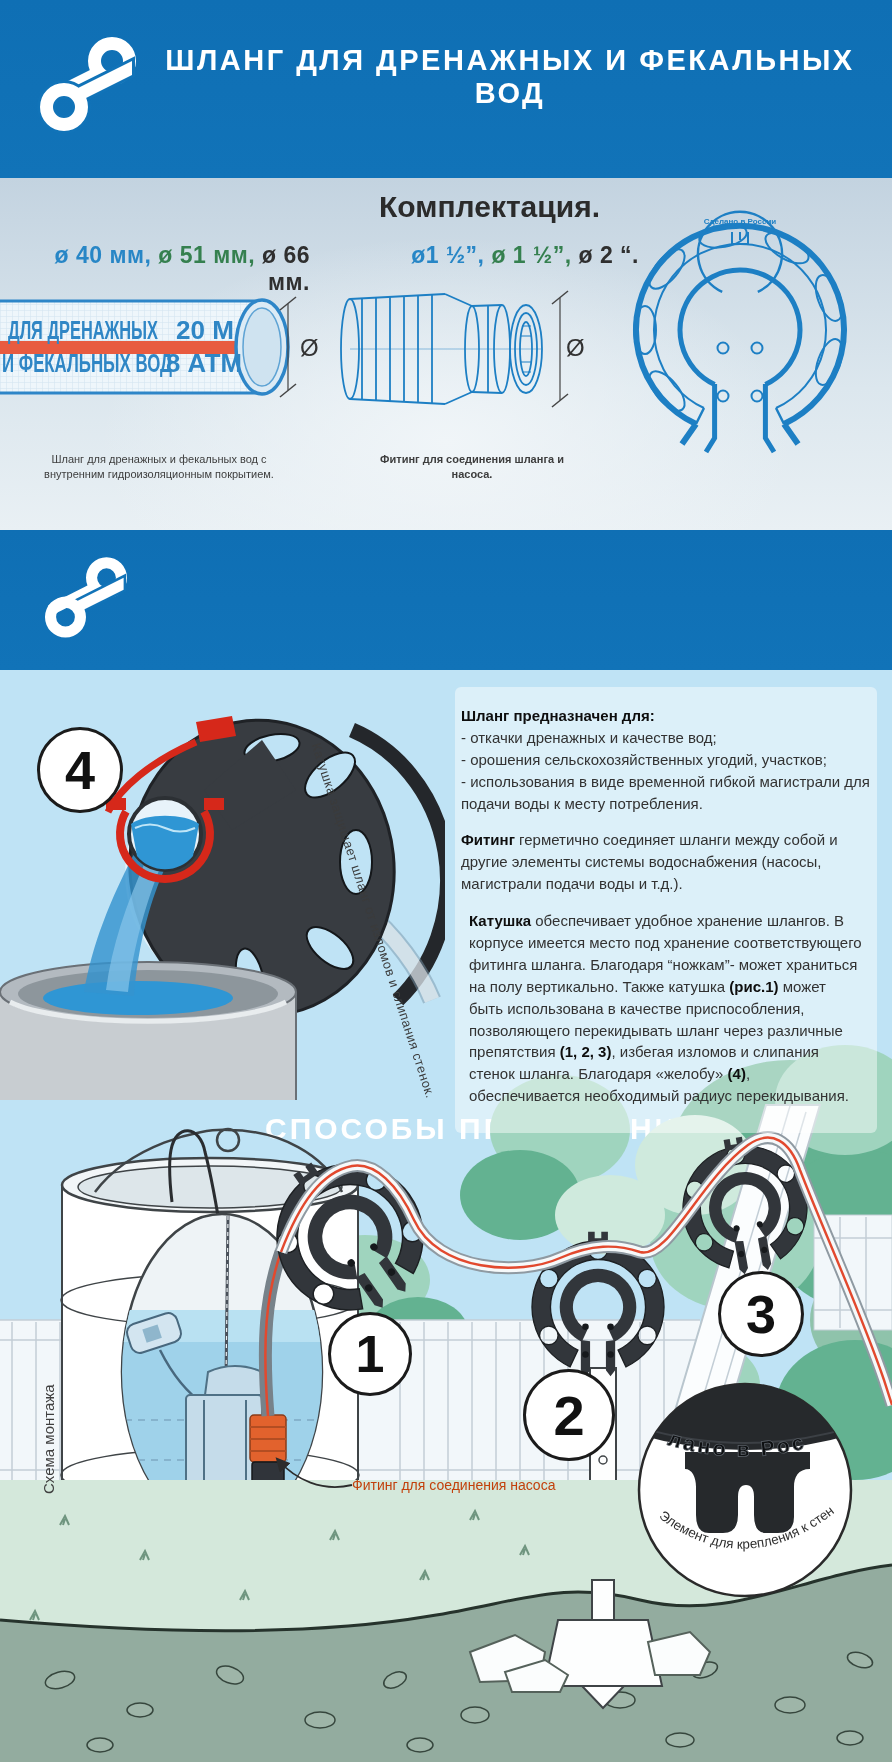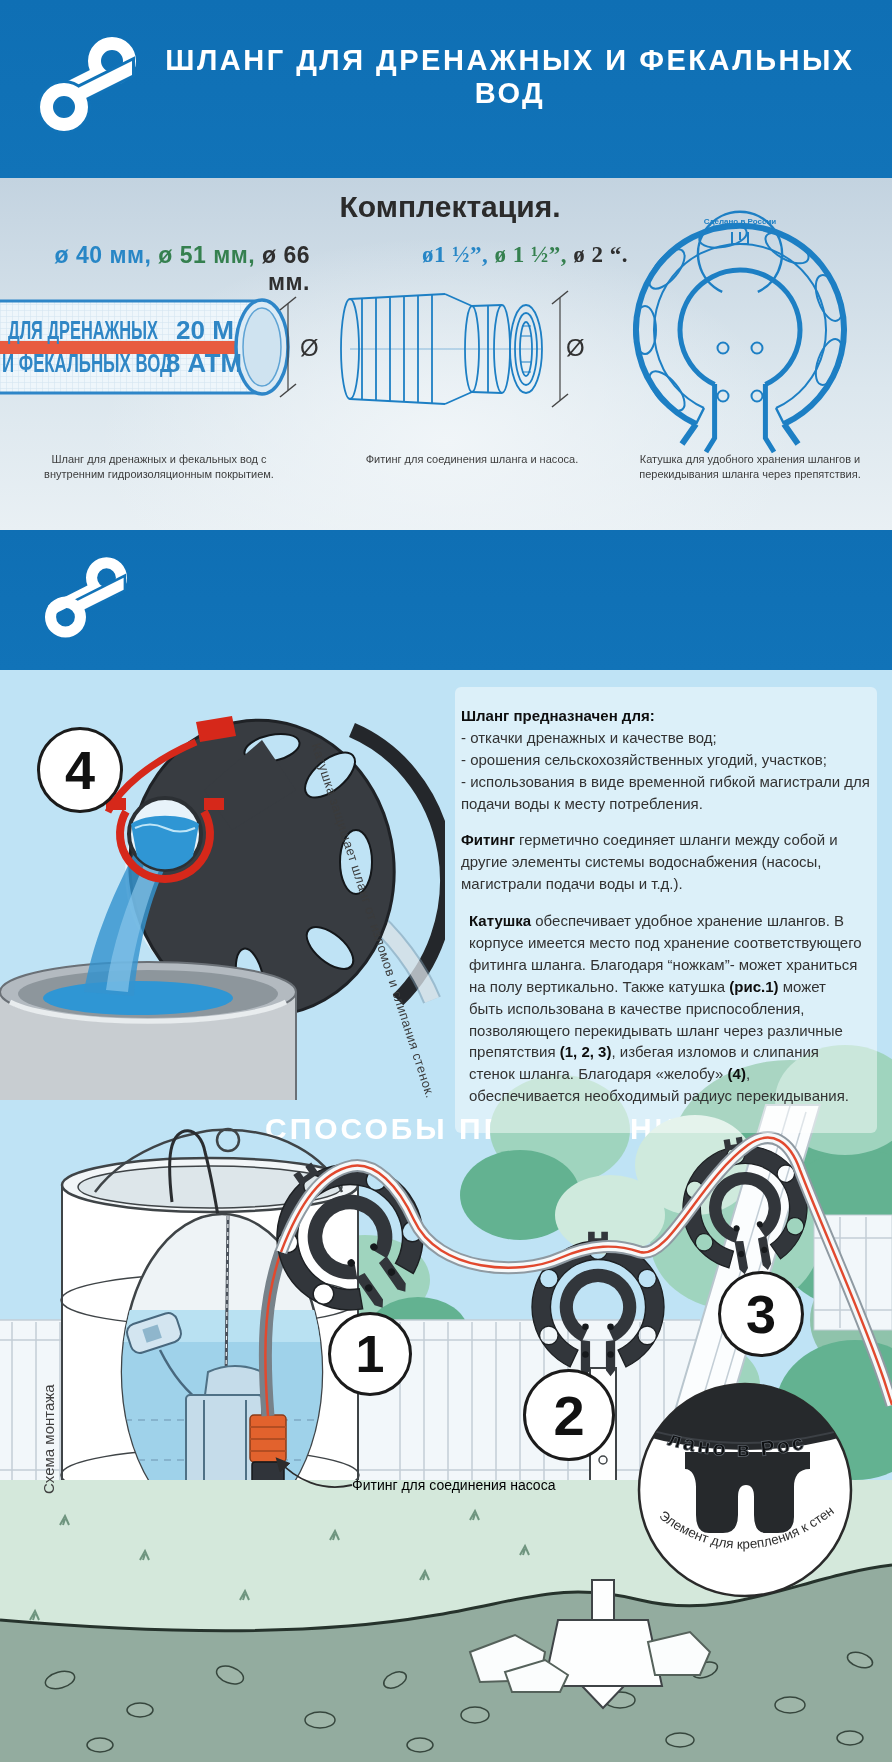--- a/index.html
+++ b/index.html
@@ -11,40 +11,40 @@
   .band-top{left:0;top:0;width:892px;height:178px;padding-left:44px;}
   .band-usage{left:0;top:530px;width:892px;height:140px;}
   .band-title{color:#fff;font-weight:bold;letter-spacing:2.5px;text-align:center;}
   .h1a{left:150px;top:44px;width:720px;font-size:29px;}
   .h1b{left:150px;top:96px;width:720px;font-size:29px;}
   .h2a{left:180px;top:582px;width:620px;font-size:30px;letter-spacing:3px;}
   
   .kit{left:0;top:178px;width:892px;height:352px;
        background:radial-gradient(ellipse at 50% 75%, #f0f5f8 0%, rgba(240,245,248,0) 55%),
                   linear-gradient(180deg,#c3d3e0 0%,#dce7ee 60%,#e9f0f4 100%);}
-  .kit-title{left:300px;top:12px;width:300px;text-align:center;font-size:30px;font-weight:600;color:#2b2b2b;}
+  .kit-title{left:300px;top:12px;width:300px;text-align:right;font-size:30px;font-weight:600;color:#2b2b2b;}
   .sizes{top:64px;text-align:right;font-size:23px;font-weight:bold;letter-spacing:.5px;}
   .sz-blue{color:#2786c6;} .sz-green{color:#35804f;} .sz-black{color:#2f2f2f;}
   .cap{top:274px;text-align:center;font-size:11px;line-height:1.38;color:#3d3d3d;}
   
   .panel{left:455px;top:687px;width:422px;background:rgba(255,255,255,.45);
          border-radius:6px;padding:18px 6px;box-sizing:border-box;z-index:6;
          font-size:15px;line-height:1.46;color:#323232;}
   .panel p{margin:0 0 15px 0;} .panel p:last-child{margin:8px;}
   .panel b{color:#0e0e0e;}
   
   .badge{background:#fff;border:3px solid #1b1b1b;border-radius:50%;z-index:8;
          display:flex;align-items:center;justify-content:center;
          font-weight:bold;color:#111;}
   
   .rot-note{left:323px;top:741px;transform:rotate(72deg);transform-origin:0 0;
             white-space:nowrap;font-size:13px;color:#3b3b3b;letter-spacing:.5px;z-index:7;}
   .vlabel{left:40px;top:1494px;transform:rotate(-90deg);transform-origin:0 0;
           white-space:nowrap;font-size:15px;color:#3f3f3f;z-index:7;}
-  .pump-cap{left:352px;top:1477px;width:230px;font-size:14px;color:#000000;z-index:7;}
+  .pump-cap{left:352px;top:1477px;width:230px;font-size:14px;color:#c2410c;z-index:7;}
   svg{display:block;} svg text{font-family:"Liberation Sans",sans-serif;}
   .z1{z-index:1}.z2{z-index:2}
 </style>
 </head>
 <body>
 
 <div class="page">
 
   <div class="abs band band-top">
     <svg class="abs" style="left:26px;top:28px;" width="124" height="118" viewBox="0 0 124 112">
@@ -62,21 +62,21 @@
     <div class="abs band-title h1a">ШЛАНГ  ДЛЯ  ДРЕНАЖНЫХ  И  ФЕКАЛЬНЫХ  ВОД</div>
   </div>
 
   <div class="abs kit">
     <div class="abs kit-title">Комплектация.</div>
 
     <div class="abs sizes" style="left:10px;width:300px;">
       <span class="sz-blue">ø 40 мм,</span><span class="sz-green"> ø 51 мм,</span><span class="sz-black"> ø 66 мм.</span>
     </div>
 
-    <div class="abs sizes" style="left:348px;width:280px;font-family:Liberation Serif, serif;">
+    <div class="abs sizes" style="left:359px;width:280px;">
       <span class="sz-blue">ø1 ½”,</span><span class="sz-green"> ø 1 ½”,</span><span class="sz-black"> ø 2 “.</span>
     </div>
 
     <svg class="abs" style="left:0;top:114px;" width="330" height="110" viewBox="0 0 330 110">
       <defs>
         <pattern id="hgrid" width="6" height="6" patternUnits="userSpaceOnUse">
           <path d="M0 0H6M0 0V6" stroke="#cfe2ef" stroke-width="1"></path>
         </pattern>
       </defs>
       <rect x="0" y="8" width="258" height="94" fill="#eef6fb"></rect>
@@ -116,21 +116,21 @@
         <ellipse cx="196" cy="75" rx="11" ry="36"></ellipse>
         <ellipse cx="196" cy="75" rx="6" ry="27"></ellipse>
         <path d="M192,52 L201,52 M191,62 L202,62 M191,88 L202,88 M192,98 L201,98" stroke-width="1.2"></path>
         <path d="M20,75 L212,75" stroke-width="0.8" opacity="0.6"></path>
       </g>
       <line x1="230" y1="24" x2="230" y2="126" stroke="#444" stroke-width="1.2"></line>
       <line x1="222" y1="30" x2="238" y2="17" stroke="#444" stroke-width="1.5"></line>
       <line x1="222" y1="133" x2="238" y2="120" stroke="#444" stroke-width="1.5"></line>
       <text x="236" y="82" font-size="24" fill="#333">Ø</text>
     </svg>
-    <div class="abs cap" style="left:362px;width:220px;">Фитинг для соединения шланга и насоса.</div>
+    <div class="abs cap" style="left:362px;width:220px;font-weight:bold;">Фитинг для соединения шланга и насоса.</div>
 
     <svg class="abs" style="left:620px;top:22px;" width="240" height="258" viewBox="0 0 240 258">
       <g stroke="#1d7fc4" fill="none">
         <path d="M76,224 A104,104 0 1 1 164,224" stroke-width="6"></path>
         <path d="M84,208 A86,86 0 1 1 156,208" stroke-width="2"></path>
         <path d="M76,224 L62,244 M164,224 L178,244" stroke-width="6"></path>
         <path d="M76,224 L84,208 M164,224 L156,208" stroke-width="2.5"></path>
         <g stroke-width="2">
           <ellipse cx="47" cy="191" rx="24" ry="11" transform="rotate(-130 47 191)"></ellipse>
           <ellipse cx="25" cy="130" rx="24" ry="11" transform="rotate(-90 25 130)"></ellipse>
@@ -144,21 +144,20 @@
         <path d="M102.2,168.1 A42,42 0 1 0 137.8,168.1" stroke-width="2.5" transform="rotate(180 120 130)"></path>
         <path d="M94.6,184 L94.6,238 L86,252 M145.4,184 L145.4,238 L154,252" stroke-width="5"></path>
         <circle cx="103" cy="148" r="5.5" stroke-width="2"></circle>
           <circle cx="137" cy="148" r="5.5" stroke-width="2"></circle>
         <circle cx="103" cy="196" r="5.5" stroke-width="2"></circle>
           <circle cx="137" cy="196" r="5.5" stroke-width="2"></circle>
         <path d="M112,32 L112,44 L128,44 L128,32 M120,32 L120,40" stroke-width="2"></path>
       </g>
       <text x="120" y="24" text-anchor="middle" font-size="8" font-weight="bold" fill="#1d7fc4">Сделано в России</text>
     </svg>
-    <div class="abs cap" style="left:620px;width:260px;">Катушка для удобного хранения шлангов и перекидывания шланга через препятствия.</div>
   </div>
 
   <div class="abs band band-usage">
     <svg class="abs" style="left:33px;top:20px;" width="106" height="100" viewBox="0 0 124 112">
       <g fill="#fff">
         <path fill-rule="evenodd" d="M110,30a24,24 0 1,1 -48,0a24,24 0 1,1 48,0 M97,30a11,11 0 1,0 -22,0a11,11 0 1,0 22,0"></path>
         <polygon points="74,48 18,76 18,62 66,38"></polygon>
       </g>
       <g>
         <polygon stroke="#1173b8" stroke-width="6" fill="#fff" points="50,58 106,30 106,44 58,68"></polygon>

